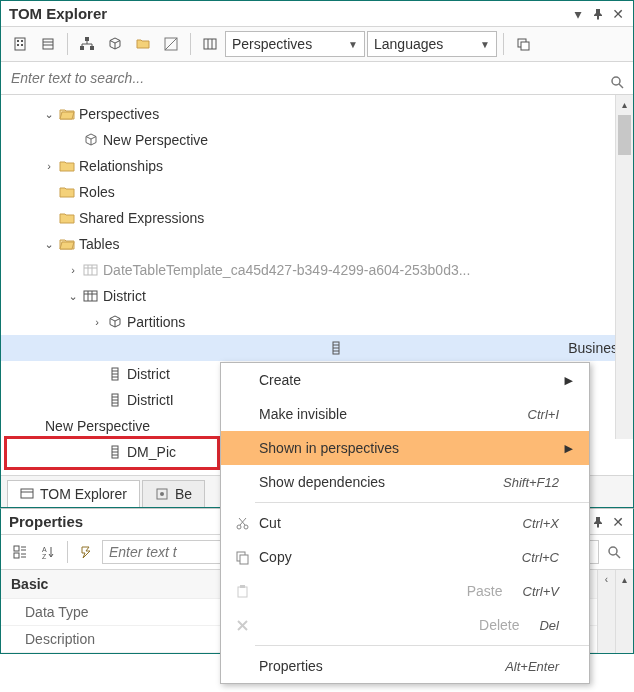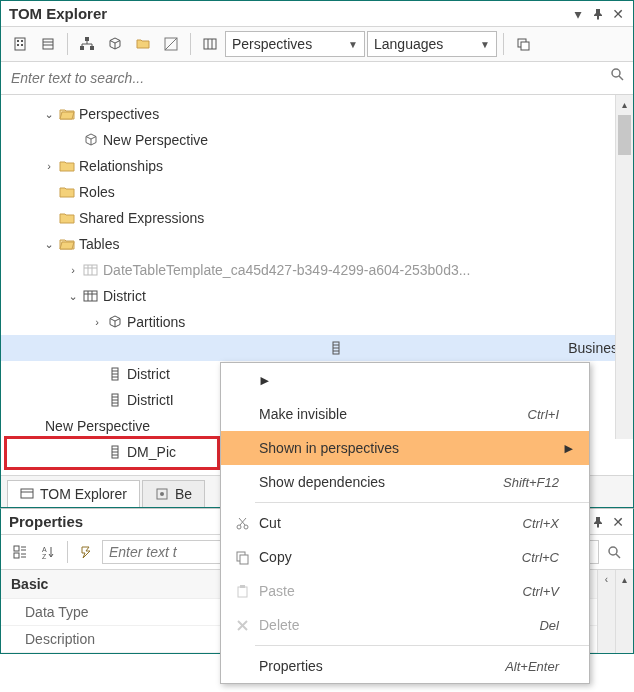--- a/index.html
+++ b/index.html
@@ -9,21 +9,21 @@
 .panel-title { font-weight: 600; font-size: 15px; }
 .panel-controls { display: flex; gap: 6px; }
 .panel-ctrl-icon { width: 14px; height: 14px; display: inline-flex; align-items: center; justify-content: center; color: #555; cursor: pointer; }
 .toolbar { display: flex; align-items: center; gap: 2px; padding: 4px 6px; border-bottom: 1px solid #d6d6d6; background: #fafafa; }
 .tb-btn { width: 26px; height: 26px; display: inline-flex; align-items: center; justify-content: center; border: 1px solid transparent; background: transparent; cursor: pointer; }
 .tb-sep { width: 1px; height: 22px; background: #ccc; margin: 0 4px; }
 .combo { height: 26px; border: 1px solid #bbb; background: #fff; display: inline-flex; align-items: center; padding: 0 6px; gap: 6px; font-size: 14px; cursor: pointer; }
 .combo.perspectives { width: 140px; }
 .combo.languages { width: 130px; }
 .combo .caret { margin-left: auto; font-size: 10px; color: #555; }
-.searchbar { display: flex; align-items: flex-start; padding: 4px 8px; border-bottom: 1px solid #d6d6d6; }
+.searchbar { display: flex; align-items: flex-end; padding: 4px 8px; border-bottom: 1px solid #d6d6d6; }
 .search-input { flex: 1; border: none; outline: none; font-size: 14px; color: #888; font-style: italic; padding: 4px 2px; background: transparent; }
 .search-icon { color: #777; }
 .tree { padding: 6px 0 10px 0; position: relative; height: 380px; overflow: hidden; }
 .tree-row { display: flex; align-items: center; height: 26px; padding-right: 8px; white-space: nowrap; }
 .tree-row .expander { width: 16px; text-align: center; color: #555; font-size: 11px; cursor: pointer; display: inline-block; }
 .tree-row .icon { width: 20px; display: inline-flex; align-items: center; justify-content: center; }
 .tree-row .label { padding-left: 2px; }
 .folder-icon { color: #e6b96e; }
 .grey-text { color: #999; }
 .highlight-row { background: #dbe9fb; }
@@ -43,21 +43,21 @@
 .scroll-up, .scroll-down { height: 18px; display: flex; align-items: center; justify-content: center; font-size: 10px; color: #555; cursor: pointer; }
 .scroll-thumb { background: #c7c7c7; margin: 0 2px; }
 .context-menu { position: absolute; background: #fff; border: 1px solid #b8b8b8; box-shadow: 2px 2px 6px rgba(0,0,0,0.25); min-width: 370px; z-index: 100; }
 .menu-item { display: flex; align-items: center; height: 34px; padding: 0 16px 0 8px; cursor: pointer; }
 .menu-item:hover, .menu-item.hover { background: #fdba74; }
 .menu-icon-col { width: 26px; display: inline-flex; justify-content: center; color: #888; }
 .menu-label { flex: 1; padding-left: 4px; }
 .menu-shortcut { color: #555; font-size: 13px; margin-left: 20px; font-style: italic; }
 .menu-arrow { width: 14px; text-align: right; font-size: 11px; color: #333; }
 .menu-sep { height: 1px; background: #ddd; margin: 3px 0 3px 34px; }
-.disabled { color: #aaa; }
+.disabled { color: #aaa; text-align: right; }
 svg { display: block; }
 .tree-scroll-region { position: absolute; right: 0; top: 0; bottom: 36px; width: 18px; }
 </style>
 </head>
 <body>
 
 <div class="panel" style="position:relative;">
   <div class="panel-header">
     <span class="panel-title">TOM Explorer</span>
     <span class="panel-controls">
@@ -385,20 +385,21 @@
     </div>
     <div style="position:absolute; right:18px; top:0; bottom:0; width:18px; background:#f0f0f0; border-left:1px solid #ddd;">
       <div class="scroll-up">‹</div>
     </div>
   </div>
 </div>
 
 <div class="context-menu" style="left:220px; top:362px;">
   <div class="menu-item">
     <span class="menu-icon-col"></span>
+    <span class="menu-label">Create</span>
     <span class="menu-arrow">▶</span>
   </div>
   <div class="menu-item">
     <span class="menu-icon-col"></span>
     <span class="menu-label">Make invisible</span>
     <span class="menu-shortcut">Ctrl+I</span>
     <span class="menu-arrow"></span>
   </div>
   <div class="menu-item hover">
     <span class="menu-icon-col"></span>

